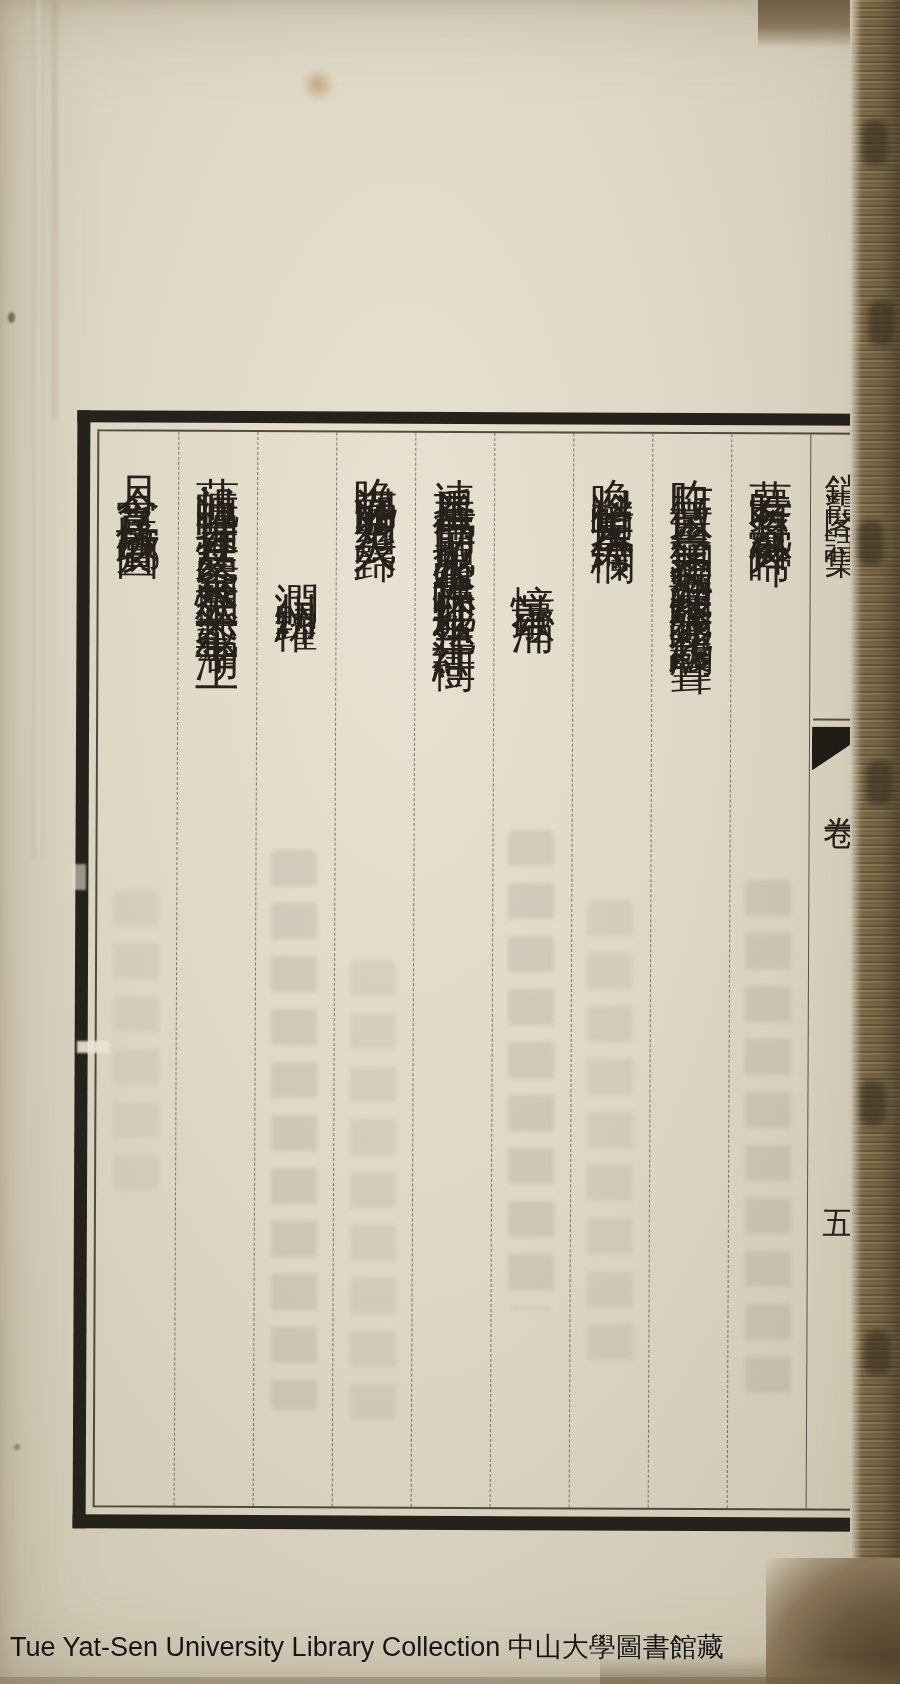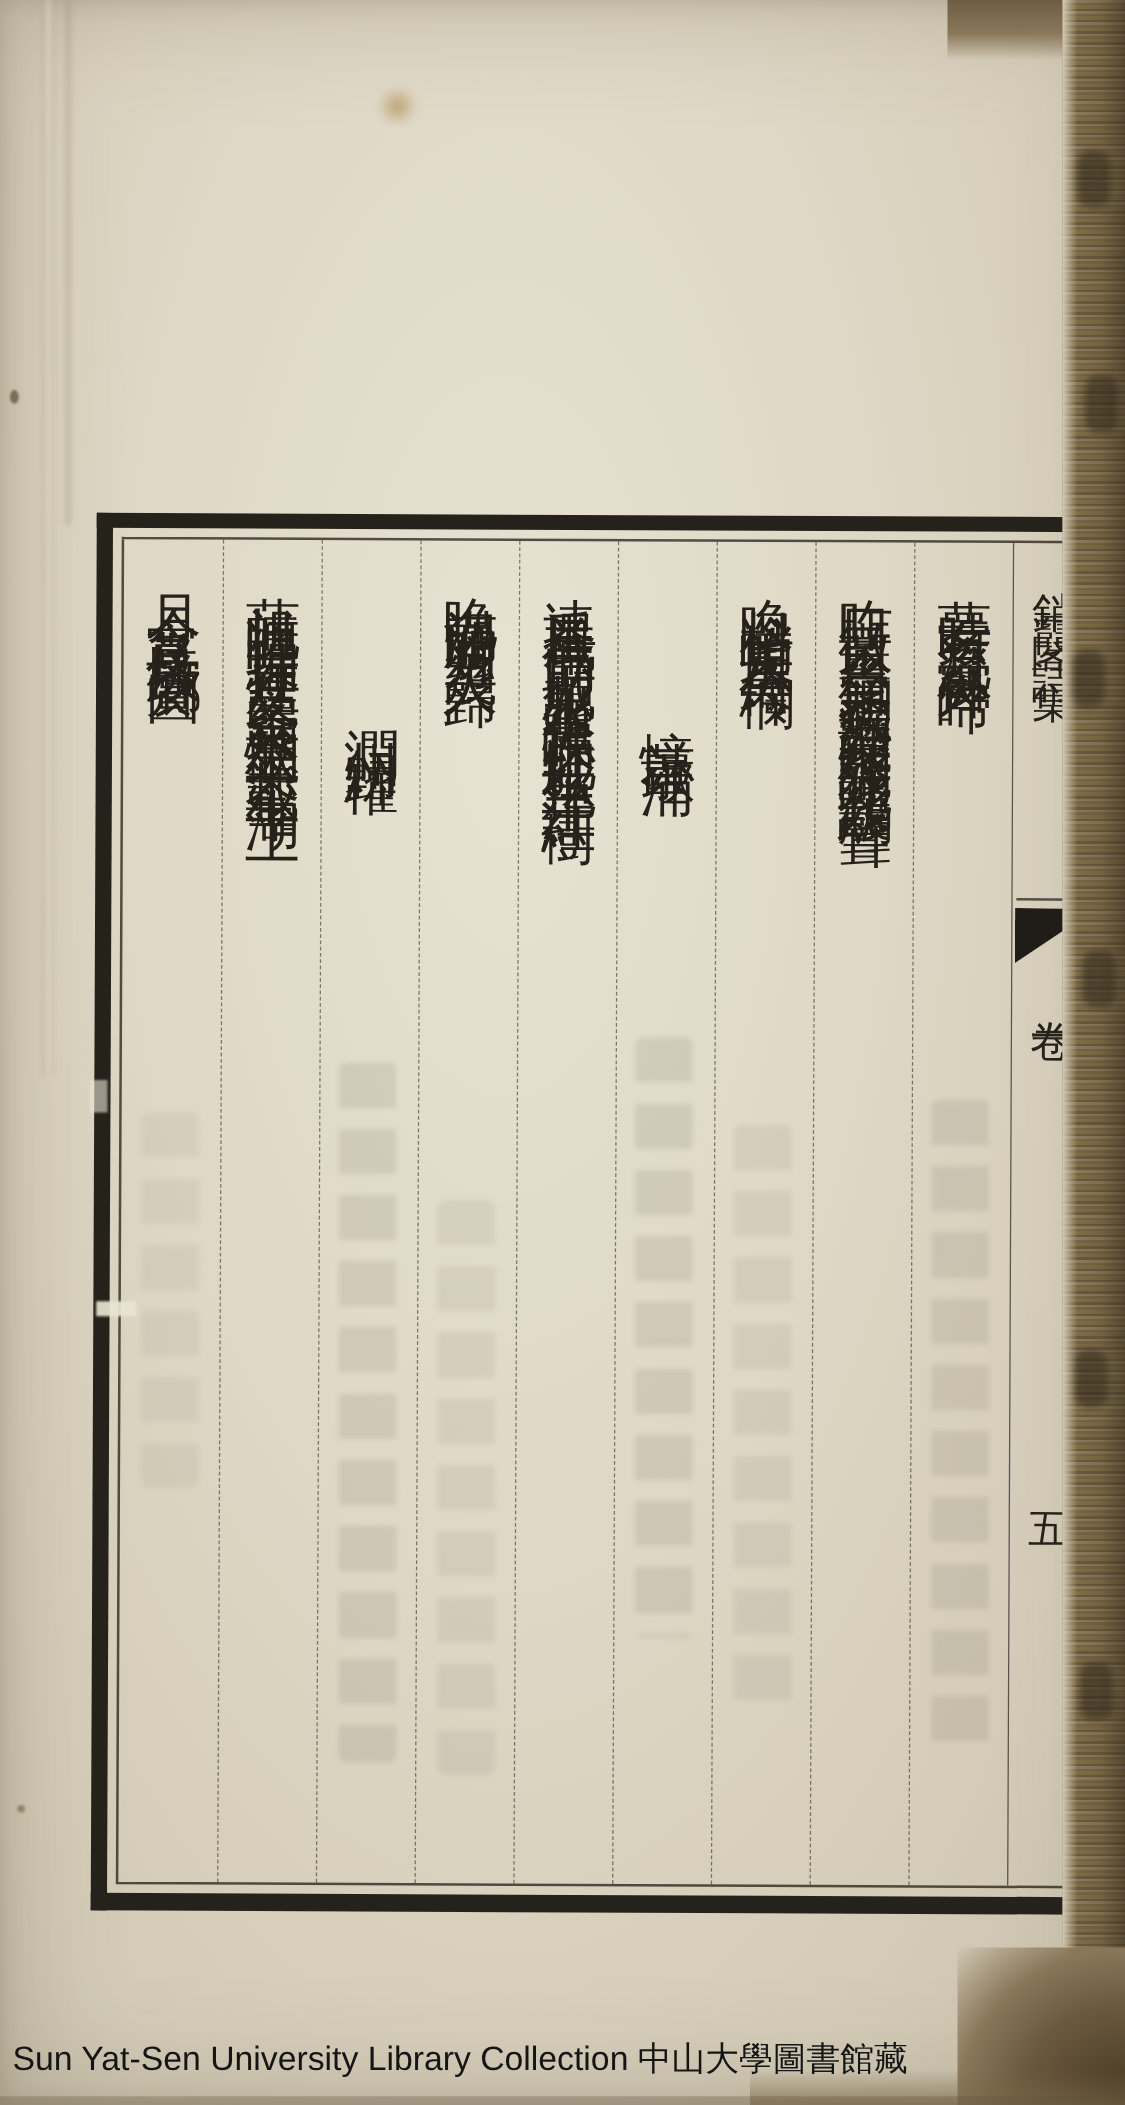--- a/index.html
+++ b/index.html
@@ -140,14 +140,14 @@
     <div class="spineblob" style="left:18px;top:300px"></div>
     <div class="spineblob" style="left:8px;top:520px"></div>
     <div class="spineblob" style="left:16px;top:760px"></div>
     <div class="spineblob" style="left:10px;top:1080px"></div>
     <div class="spineblob" style="left:14px;top:1330px"></div>
   </div>
   <div id="corner-br"></div>
   <div id="bottom-edge"></div>
   <div id="bottom-strip"></div>
 
-  <div id="caption">Sun Yat-Sen University Library Collection 中山大學圖書館藏</div>
+  <div id="caption">Tue Yat-Sen University Library Collection 中山大學圖書館藏</div>
 </div>
 
 </body></html>

